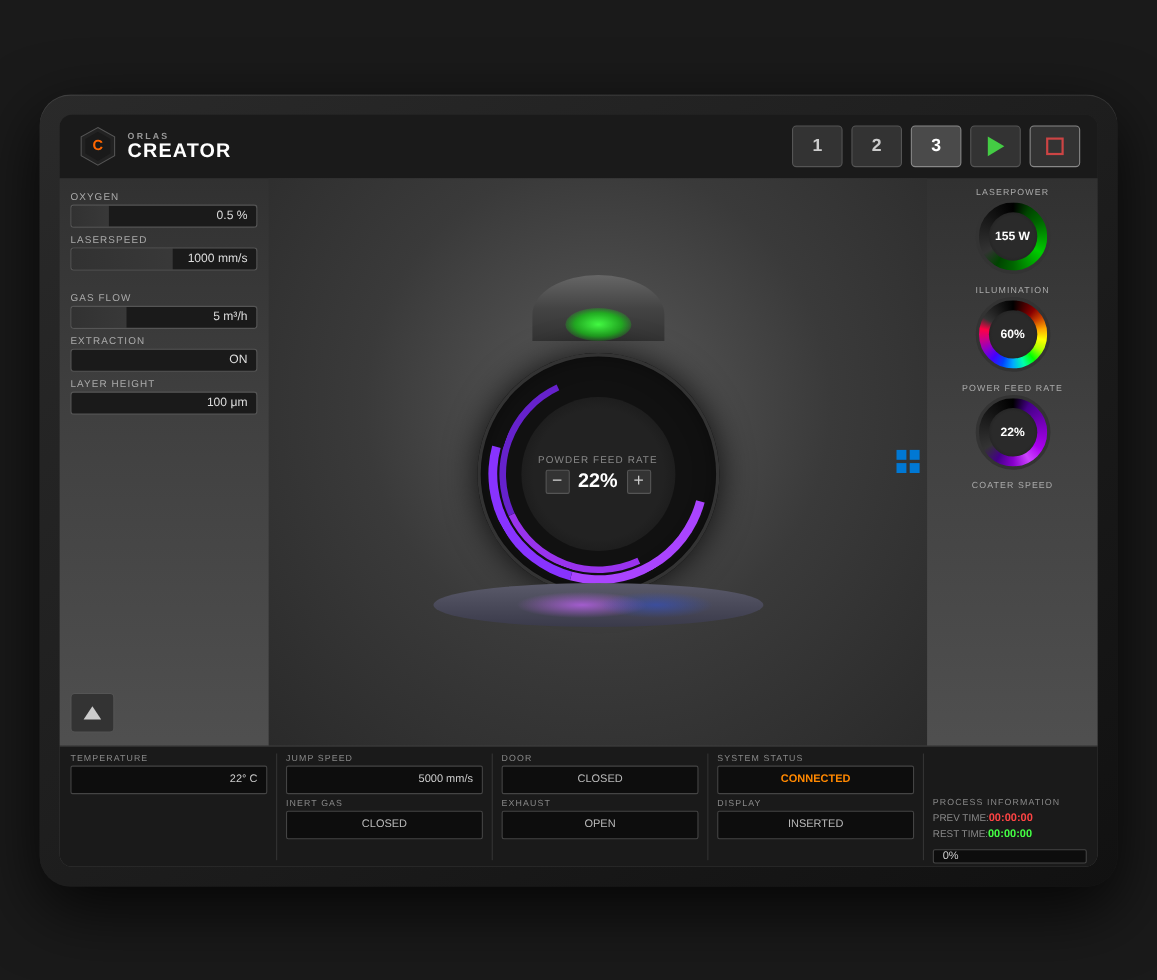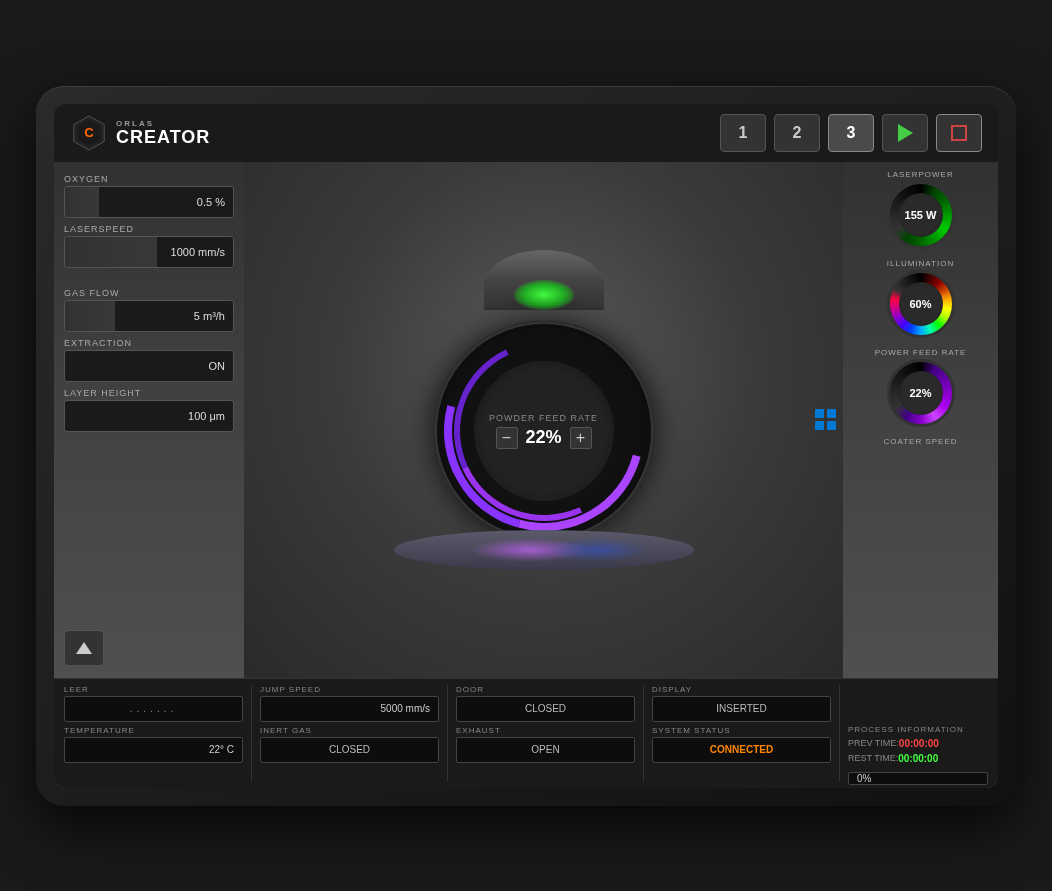--- a/index.html
+++ b/index.html
@@ -157,21 +157,21 @@
     .param-label {
       color: #aaa;
       font-size: 9px;
       letter-spacing: 1px;
       text-transform: uppercase;
     }
     .param-field {
       background: #1a1a1a;
       border: 1px solid #555;
       border-radius: 3px;
-      height: 32px;
+      height: 21px;
       display: flex;
       align-items: center;
       justify-content: flex-end;
       padding: 0 8px;
       color: #ddd;
       font-size: 11px;
       position: relative;
     }
     .param-field-slider {
       position: absolute;
@@ -779,26 +779,20 @@
             <span class="knob-label">COATER SPEED</span>
           </div>
         </div>
 
       </div>
 
       <div class="status-bar">
 
         <div class="status-group">
           <div class="status-item">
-            <span class="status-label">LEER</span>
-            <div class="status-field dotted">
-              <span>.......</span>
-            </div>
-          </div>
-          <div class="status-item">
             <span class="status-label">TEMPERATURE</span>
             <div class="status-field">
               <span>22° C</span>
             </div>
           </div>
         </div>
         <div class="status-divider"></div>
 
         <div class="status-group">
           <div class="status-item">
@@ -827,29 +821,29 @@
             <span class="status-label">EXHAUST</span>
             <div class="status-field open-status">
               <span>OPEN</span>
             </div>
           </div>
         </div>
         <div class="status-divider"></div>
 
         <div class="status-group">
           <div class="status-item">
+            <span class="status-label">SYSTEM STATUS</span>
+            <div class="status-field connected">
+              <span>CONNECTED</span>
+            </div>
+          </div>
+          <div class="status-item">
             <span class="status-label">DISPLAY</span>
             <div class="status-field inserted">
               <span>INSERTED</span>
-            </div>
-          </div>
-          <div class="status-item">
-            <span class="status-label">SYSTEM STATUS</span>
-            <div class="status-field connected">
-              <span>CONNECTED</span>
             </div>
           </div>
         </div>
         <div class="status-divider"></div>
 
         <div class="process-info">
           <span class="proc-title">PROCESS INFORMATION</span>
           <div class="proc-row">
             <span class="proc-label">PREV TIME:</span>
             <span class="proc-value">00:00:00</span>

